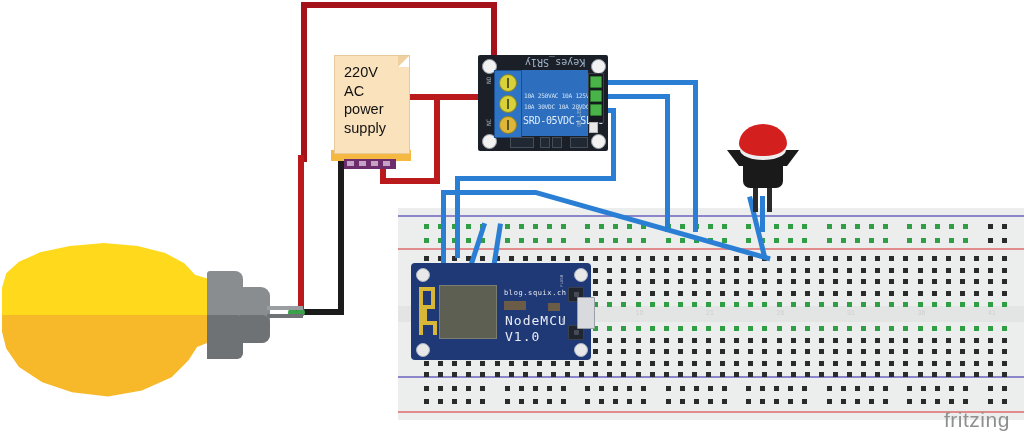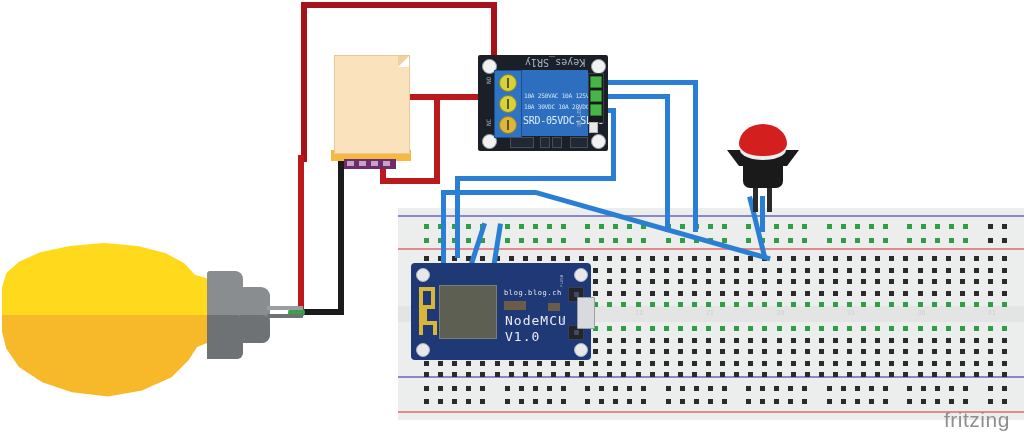--- a/index.html
+++ b/index.html
@@ -717,20 +717,24 @@
   <div>
     <div class="note-base abs" style="left:331px;top:150px;width:80px;height:11px;"></div>
     <div class="note-conn abs" style="left:344px;top:159px;width:52px;height:10px;">
       <i style="left:3px;"></i>
         <i style="left:15px;"></i>
         <i style="left:27px;"></i>
         <i style="left:39px;"></i>
     </div>
     <div class="note abs" style="left:334px;top:55px;width:74px;height:97px;">
       <div class="note-fold"></div>
+      <div class="note-txt">220V
+AC
+power
+supply</div>
     </div>
   </div>
 
   <div style="position:absolute;left:478px;top:55px;width:130px;height:96px;">
     <div class="relay-pcb abs" style="left:0;top:0;width:130px;height:96px;"></div>
 
     <div class="mhole abs" style="left:4px;top:4px;width:13px;height:13px;"></div>
     <div class="mhole abs" style="left:113px;top:4px;width:13px;height:13px;"></div>
     <div class="mhole abs" style="left:4px;top:79px;width:13px;height:13px;"></div>
     <div class="mhole abs" style="left:113px;top:79px;width:13px;height:13px;"></div>
@@ -803,21 +807,21 @@
 
     <div class="mcu-shield abs" style="left:28px;top:22px;width:56px;height:52px;"></div>
     <div class="ant abs" style="left:8px;top:24px;width:4px;height:48px;"></div>
     <div class="ant abs" style="left:8px;top:24px;width:16px;height:4px;"></div>
     <div class="ant abs" style="left:20px;top:24px;width:4px;height:22px;"></div>
     <div class="ant abs" style="left:12px;top:42px;width:12px;height:4px;"></div>
     <div class="ant abs" style="left:12px;top:42px;width:4px;height:20px;"></div>
     <div class="ant abs" style="left:12px;top:58px;width:14px;height:4px;"></div>
     <div class="ant abs" style="left:22px;top:58px;width:4px;height:14px;"></div>
 
-    <div class="mcu-txt" style="left:93px;top:26px;font-size:7px;letter-spacing:0.6px;">blog.blog.ch</div>
+    <div class="mcu-txt" style="left:93px;top:26px;font-size:7px;letter-spacing:0.6px;">blog.squix.ch</div>
     <div class="mcu-txt" style="left:94px;top:50px;font-size:13px;letter-spacing:1px;">NodeMCU</div>
     <div class="mcu-txt" style="left:94px;top:66px;font-size:13px;letter-spacing:1px;">V1.0</div>
 
     <div class="mcu-chip abs" style="left:93px;top:38px;width:22px;height:9px;"></div>
     <div class="mcu-chip abs" style="left:137px;top:40px;width:12px;height:8px;"></div>
     <div class="mcu-btn abs" style="left:157px;top:24px;width:14px;height:13px;">
         <i></i>
       </div>
     <div class="mcu-btn abs" style="left:157px;top:62px;width:14px;height:13px;">
         <i></i>

